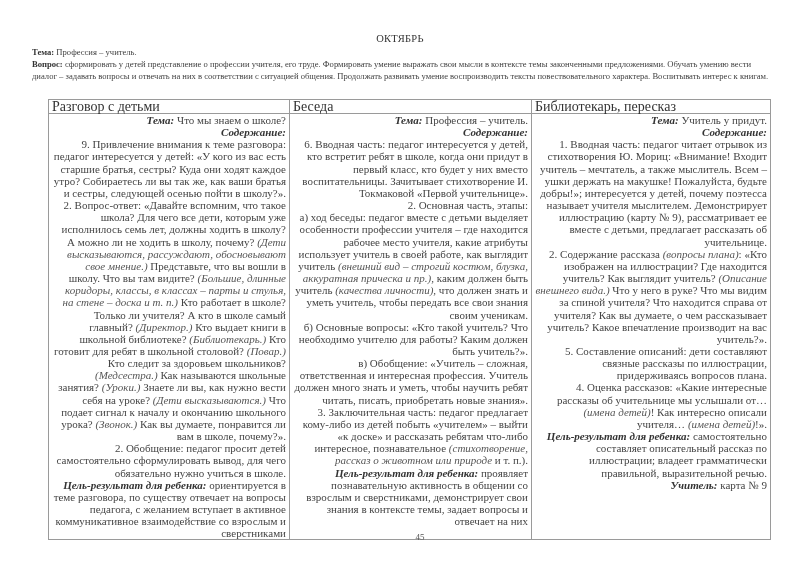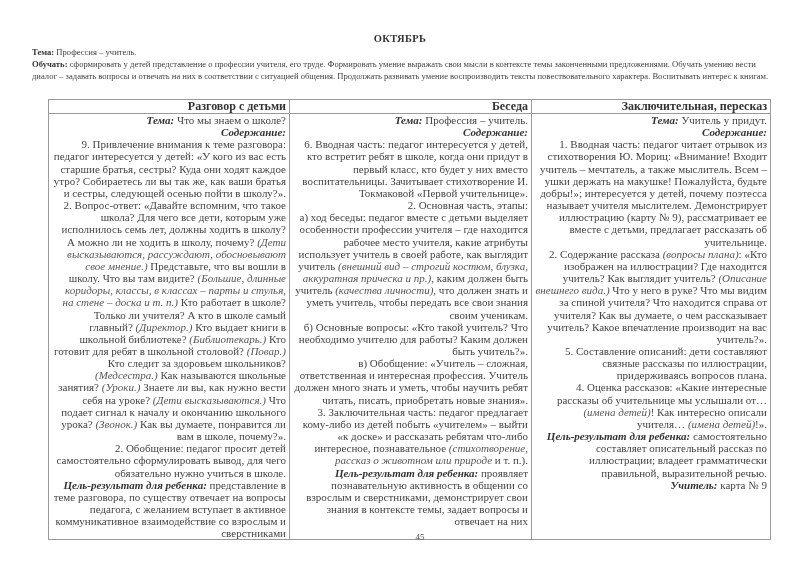--- a/index.html
+++ b/index.html
@@ -14,21 +14,21 @@
       overflow: hidden;
       font-family: "Liberation Serif", "DejaVu Serif", serif;
       color: #3a3a3a;
     }
     .page-title {
       position: absolute;
       top: 33px;
       left: 0;
       width: 800px;
       text-align: center;
-      font-weight: bold;
+      font-weight: normal;
       font-size: 10.5px;
       letter-spacing: 0.3px;
       color: #333;
     }
     .intro {
       position: absolute;
       left: 32px;
       top: 46px;
       width: 738px;
       font-size: 8.6px;
@@ -46,23 +46,23 @@
       border-collapse: collapse;
       table-layout: fixed;
     }
     .lesson-table th, .lesson-table td {
       border: 1px solid #9a9a9a;
       padding: 0 3px;
       vertical-align: top;
     }
     .lesson-table th {
       height: 13px;
-      font-size: 12px;
-      font-weight: bold;
-      text-align: right;
+      font-size: 14px;
+      font-weight: normal;
+      text-align: left;
       color: #333;
       line-height: 13px;
     }
     .lesson-table td {
       font-size: 11px;
       line-height: 12.15px;
       text-align: right;
       color: #454545;
     }
     .cell p { margin: 0; }
@@ -86,46 +86,46 @@
       padding-left: 20px;
     }
   </style>
 </head>
 <body>
 
 <div class="page-title">ОКТЯБРЬ</div>
 
 <div class="intro">
   <p><b>Тема:</b><span> Профессия – учитель.</span></p>
-  <p><b>Обучать:</b><span> сформировать у детей представление о профессии учителя, его труде. Формировать умение выражать свои мысли в контексте темы законченными предложениями. Обучать умению вести диалог – задавать вопросы и отвечать на них в соответствии с ситуацией общения. Продолжать развивать умение воспроизводить тексты повествовательного характера. Воспитывать интерес к книгам.</span></p>
+  <p><b>Вопрос:</b><span> сформировать у детей представление о профессии учителя, его труде. Формировать умение выражать свои мысли в контексте темы законченными предложениями. Обучать умению вести диалог – задавать вопросы и отвечать на них в соответствии с ситуацией общения. Продолжать развивать умение воспроизводить тексты повествовательного характера. Воспитывать интерес к книгам.</span></p>
 </div>
 
 <table class="lesson-table">
   <colgroup>
     <col style="width:241px">
     <col style="width:242px">
     <col style="width:239px">
   </colgroup>
   <thead>
     <tr>
       <th>Разговор с детьми</th>
       <th>Беседа</th>
-      <th>Заключительная, пересказ</th>
+      <th>Библиотекарь, пересказ</th>
     </tr>
   </thead>
   <tbody>
     <tr>
 
       <td class="cell">
         <p><span class="lbl">Тема:</span><span> Что мы знаем о школе?</span></p>
         <p><span class="lbl">Содержание:</span></p>
         <p>9. Привлечение внимания к теме разговора: педагог интересуется у детей: «У кого из вас есть старшие братья, сестры? Куда они ходят каждое утро? Собираетесь ли вы так же, как ваши братья и сестры, следующей осенью пойти в школу?».</p>
         <p><span>2. Вопрос-ответ: «Давайте вспомним, что такое школа? Для чего все дети, которым уже исполнилось семь лет, должны ходить в школу? А можно ли не ходить в школу, почему? </span><span class="it">(Дети высказываются, рассуждают, обосновывают свое мнение.)</span><span> Представьте, что вы вошли в школу. Что вы там видите? </span><span class="it">(Большие, длинные коридоры, классы, в классах – парты и стулья, на стене – доска и т. п.)</span><span> Кто работает в школе? Только ли учителя? А кто в школе самый главный? </span><span class="it">(Директор.)</span><span> Кто выдает книги в школьной библиотеке? </span><span class="it">(Библиотекарь.)</span><span> Кто готовит для ребят в школьной столовой? </span><span class="it">(Повар.)</span><span> Кто следит за здоровьем школьников? </span><span class="it">(Медсестра.)</span><span> Как называются школьные занятия? </span><span class="it">(Уроки.)</span><span> Знаете ли вы, как нужно вести себя на уроке? </span><span class="it">(Дети высказываются.)</span><span> Что подает сигнал к началу и окончанию школьного урока? </span><span class="it">(Звонок.)</span><span> Как вы думаете, понравится ли вам в школе, почему?».</span></p>
         <p>2. Обобщение: педагог просит детей самостоятельно сформулировать вывод, для чего обязательно нужно учиться в школе.</p>
-        <p><span class="lbl">Цель-результат для ребенка:</span><span> представление в теме разговора, по существу отвечает на вопросы педагога, с желанием вступает в активное коммуникативное взаимодействие со взрослым и сверстниками</span></p>
+        <p><span class="lbl">Цель-результат для ребенка:</span><span> ориентируется в теме разговора, по существу отвечает на вопросы педагога, с желанием вступает в активное коммуникативное взаимодействие со взрослым и сверстниками</span></p>
       </td>
 
       <td class="cell">
         <p><span class="lbl">Тема:</span><span> Профессия – учитель.</span></p>
         <p><span class="lbl">Содержание:</span></p>
         <p>6. Вводная часть: педагог интересуется у детей, кто встретит ребят в школе, когда они придут в первый класс, кто будет у них вместо воспитательницы. Зачитывает стихотворение И. Токмаковой «Первой учительнице».</p>
         <p>2. Основная часть, этапы:</p>
         <p><span>а) ход беседы: педагог вместе с детьми выделяет особенности профессии учителя – где находится рабочее место учителя, какие атрибуты использует учитель в своей работе, как выглядит учитель </span><span class="it">(внешний вид – строгий костюм, блузка, аккуратная прическа и пр.)</span><span>, каким должен быть учитель </span><span class="it">(качества личности)</span><span>, что должен знать и уметь учитель, чтобы передать все свои знания своим ученикам.</span></p>
         <p>б) Основные вопросы: «Кто такой учитель? Что необходимо учителю для работы? Каким должен быть учитель?».</p>
         <p>в) Обобщение: «Учитель – сложная, ответственная и интересная профессия. Учитель должен много знать и уметь, чтобы научить ребят читать, писать, приобретать новые знания».</p>

